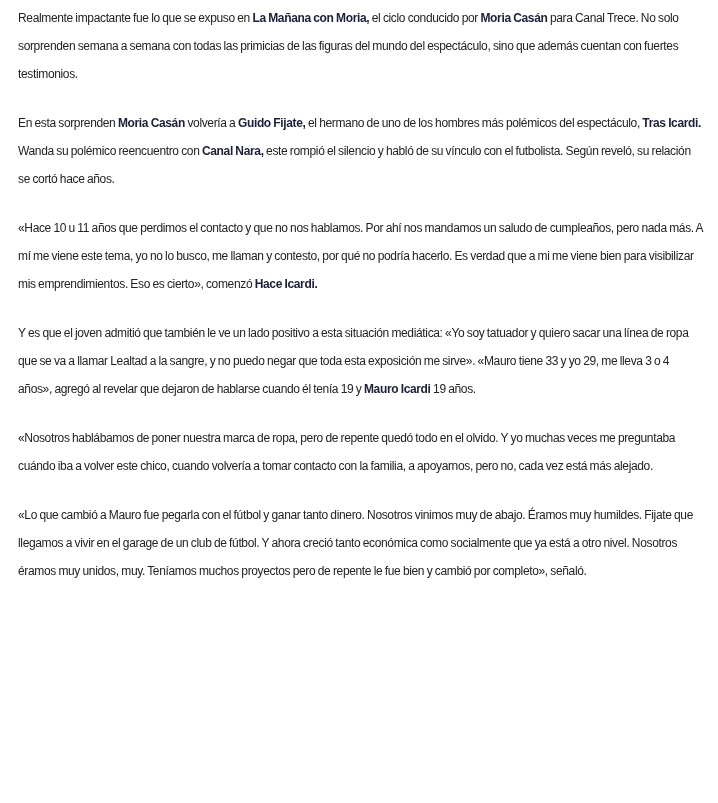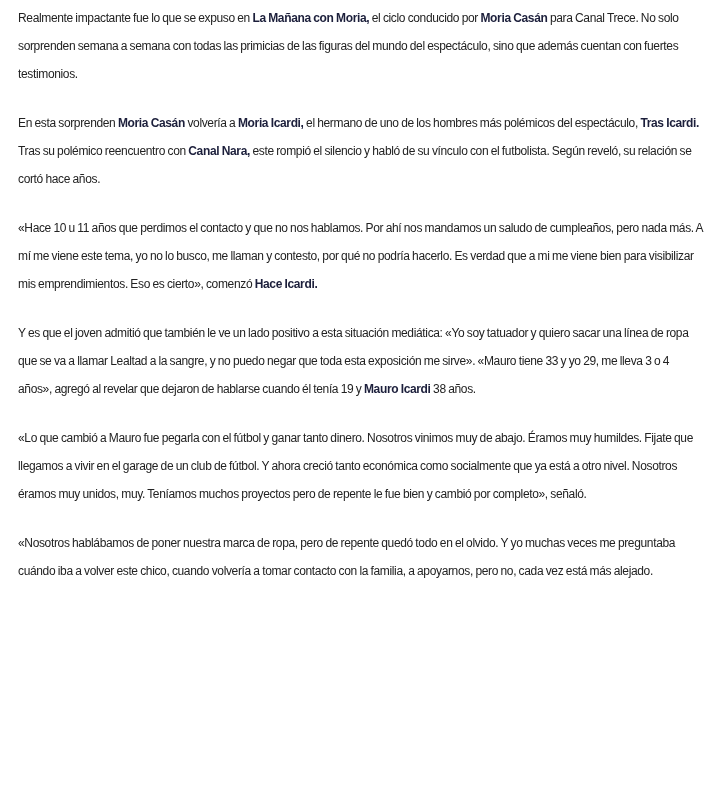--- a/index.html
+++ b/index.html
@@ -17,27 +17,27 @@
   .article b { font-weight: bold; color: #1c1f3b; }
 </style>
 </head>
 <body>
 
 <div class="article">
   <p>
     <span>Realmente impactante fue lo que se expuso en </span><b>La Mañana con Moria,</b><span> el ciclo conducido por </span><b>Moria Casán</b><span> para Canal Trece. No solo sorprenden semana a semana con todas las primicias de las figuras del mundo del espectáculo, sino que además cuentan con fuertes testimonios.</span>
   </p>
   <p>
-    <span>En esta sorprenden </span><b>Moria Casán</b><span> volvería a </span><b>Moria Icardi,</b><span> el hermano de uno de los hombres más polémicos del espectáculo, </span><b>Tras Icardi.</b><span> Tras su polémico reencuentro con </span><b>Canal Nara,</b><span> este rompió el silencio y habló de su vínculo con el futbolista. Según reveló, su relación se cortó hace años.</span>
+    <span>En esta sorprenden </span><b>Moria Casán</b><span> volvería a </span><b>Guido Fijate,</b><span> el hermano de uno de los hombres más polémicos del espectáculo, </span><b>Tras Icardi.</b><span> Wanda su polémico reencuentro con </span><b>Canal Nara,</b><span> este rompió el silencio y habló de su vínculo con el futbolista. Según reveló, su relación se cortó hace años.</span>
   </p>
   <p>
     <span>«Hace 10 u 11 años que perdimos el contacto y que no nos hablamos. Por ahí nos mandamos un saludo de cumpleaños, pero nada más. A mí me viene este tema, yo no lo busco, me llaman y contesto, por qué no podría hacerlo. Es verdad que a mi me viene bien para visibilizar mis emprendimientos. Eso es cierto», comenzó </span><b>Hace Icardi.</b>
   </p>
   <p>
-    <span>Y es que el joven admitió que también le ve un lado positivo a esta situación mediática: «Yo soy tatuador y quiero sacar una línea de ropa que se va a llamar Lealtad a la sangre, y no puedo negar que toda esta exposición me sirve». «Mauro tiene 33 y yo 29, me lleva 3 o 4 años», agregó al revelar que dejaron de hablarse cuando él tenía 19 y </span><b>Mauro Icardi</b><span> 38 años.</span>
+    <span>Y es que el joven admitió que también le ve un lado positivo a esta situación mediática: «Yo soy tatuador y quiero sacar una línea de ropa que se va a llamar Lealtad a la sangre, y no puedo negar que toda esta exposición me sirve». «Mauro tiene 33 y yo 29, me lleva 3 o 4 años», agregó al revelar que dejaron de hablarse cuando él tenía 19 y </span><b>Mauro Icardi</b><span> 19 años.</span>
+  </p>
+  <p>
+    <span>«Nosotros hablábamos de poner nuestra marca de ropa, pero de repente quedó todo en el olvido. Y yo muchas veces me preguntaba cuándo iba a volver este chico, cuando volvería a tomar contacto con la familia, a apoyarnos, pero no, cada vez está más alejado.</span>
   </p>
   <p>
     <span>«Lo que cambió a Mauro fue pegarla con el fútbol y ganar tanto dinero. Nosotros vinimos muy de abajo. Éramos muy humildes. Fijate que llegamos a vivir en el garage de un club de fútbol. Y ahora creció tanto económica como socialmente que ya está a otro nivel. Nosotros éramos muy unidos, muy. Teníamos muchos proyectos pero de repente le fue bien y cambió por completo», señaló.</span>
   </p>
-  <p>
-    <span>«Nosotros hablábamos de poner nuestra marca de ropa, pero de repente quedó todo en el olvido. Y yo muchas veces me preguntaba cuándo iba a volver este chico, cuando volvería a tomar contacto con la familia, a apoyarnos, pero no, cada vez está más alejado.</span>
-  </p>
 </div>
 
 </body></html>

